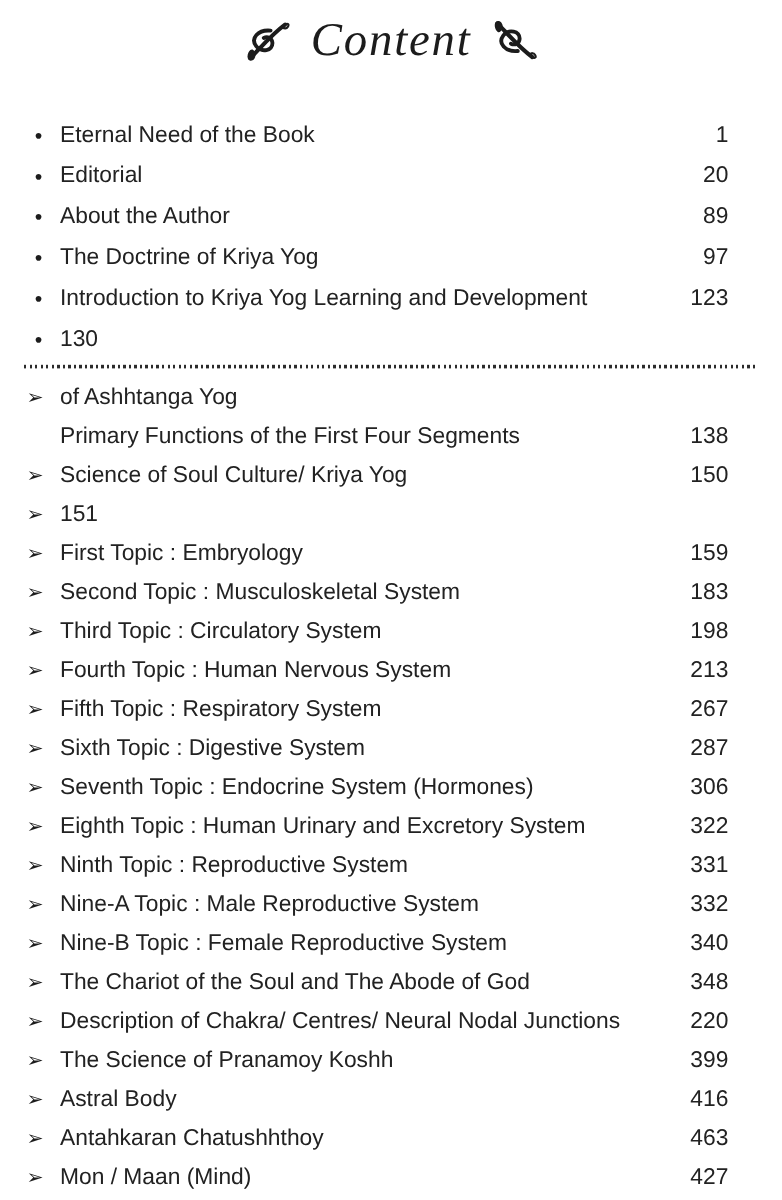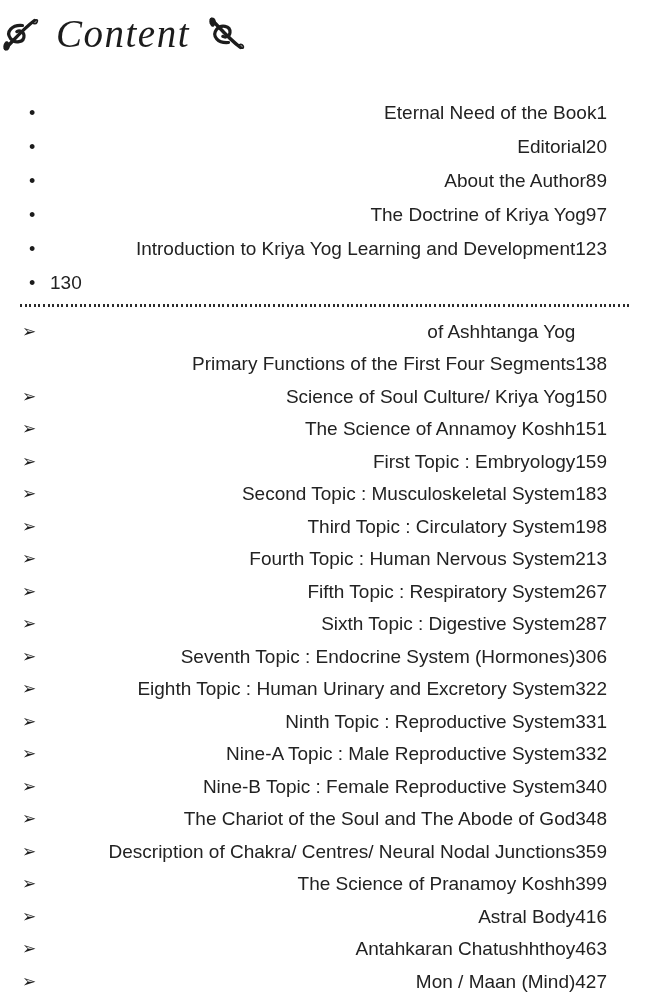--- a/index.html
+++ b/index.html
@@ -3,21 +3,21 @@
 <meta charset="utf-8">
 <style>
   html, body { margin:0; padding:0; }
   body {
     width:652px; height:1000px; background:#ffffff; overflow:hidden;
     font-family:"Liberation Sans","DejaVu Sans",sans-serif; color:#222222;
   }
   .page { width:652px; height:1000px; position:relative; }
 
   .header {
-    display:flex; justify-content:flex-start; align-items:center;
+    display:flex; justify-content:center; align-items:center;
     gap:16px; padding-top:8px; height:52px;
   }
   .title {
     font-family:"Liberation Serif","DejaVu Serif",serif;
     font-style:italic; font-size:39px; font-weight:500;
     color:#1c1c1c; letter-spacing:1.5px; line-height:52px;
   }
   .ornament { display:block; }
   .ornament svg { display:block; }
 
@@ -27,21 +27,21 @@
   .toc-section.sec2 { --rh:32.5px; }
 
   .row { display:flex; align-items:flex-start; }
   .marker {
     flex:0 0 28px; width:28px; line-height:var(--rh);
     font-size:19px; color:#1c1c1c; box-sizing:border-box;
   }
   .marker.bullet { padding-left:7px; font-size:18px; }
   .marker.arrow  { font-size:17px; }
   .titles { flex:1; min-width:0; }
-  .line { display:block; font-size:19px; line-height:var(--rh); color:#222222;text-align:right; }
+  .line { display:block; font-size:19px; line-height:var(--rh); color:#222222; }
   .pagenum {
     align-self:flex-end; font-size:19px; line-height:var(--rh);
     color:#222222; white-space:nowrap;
   }
 
   .separator {
     height:2.5px; margin:4px -23px 9px -2px;
     background-image:repeating-linear-gradient(to right, #2b2b2b 0 2px, transparent 2px 4.6px);
   }
 </style>
@@ -126,23 +126,20 @@
         </div>
         <div class="row">
           <span class="marker arrow">➢</span>
           <span class="titles">
             <span class="line">Science of Soul Culture/ Kriya Yog</span>
           </span>
           <span class="pagenum">150</span>
         </div>
         <div class="row">
           <span class="marker arrow">➢</span>
-          <span class="titles">
-            <span class="line">The Science of Annamoy Koshh</span>
-          </span>
           <span class="pagenum">151</span>
         </div>
         <div class="row">
           <span class="marker arrow">➢</span>
           <span class="titles">
             <span class="line">First Topic : Embryology</span>
           </span>
           <span class="pagenum">159</span>
         </div>
         <div class="row">
@@ -220,21 +217,21 @@
           <span class="titles">
             <span class="line">The Chariot of the Soul and The Abode of God</span>
           </span>
           <span class="pagenum">348</span>
         </div>
         <div class="row">
           <span class="marker arrow">➢</span>
           <span class="titles">
             <span class="line">Description of Chakra/ Centres/ Neural Nodal Junctions</span>
           </span>
-          <span class="pagenum">359</span>
+          <span class="pagenum">220</span>
         </div>
         <div class="row">
           <span class="marker arrow">➢</span>
           <span class="titles">
             <span class="line">The Science of Pranamoy Koshh</span>
           </span>
           <span class="pagenum">399</span>
         </div>
         <div class="row">
           <span class="marker arrow">➢</span>

